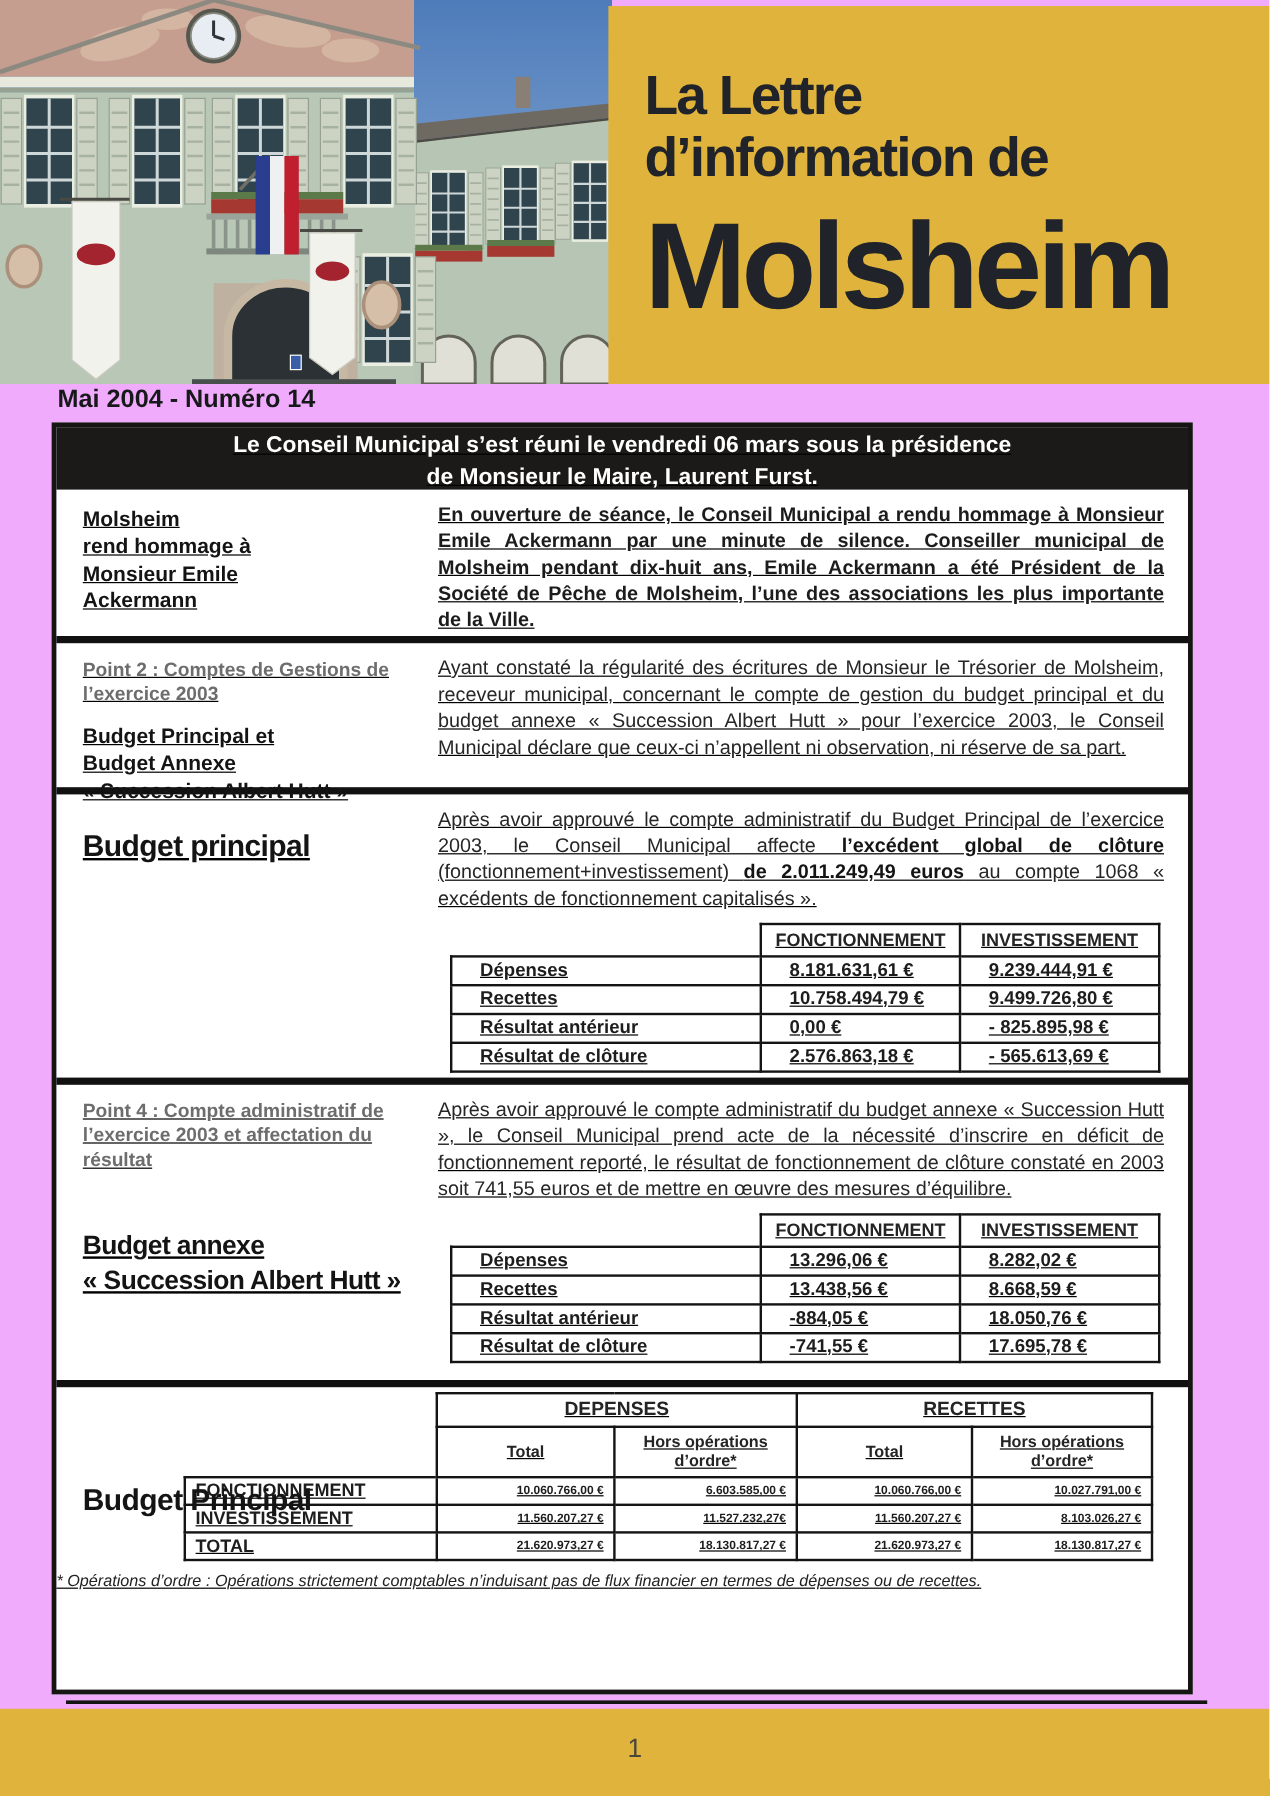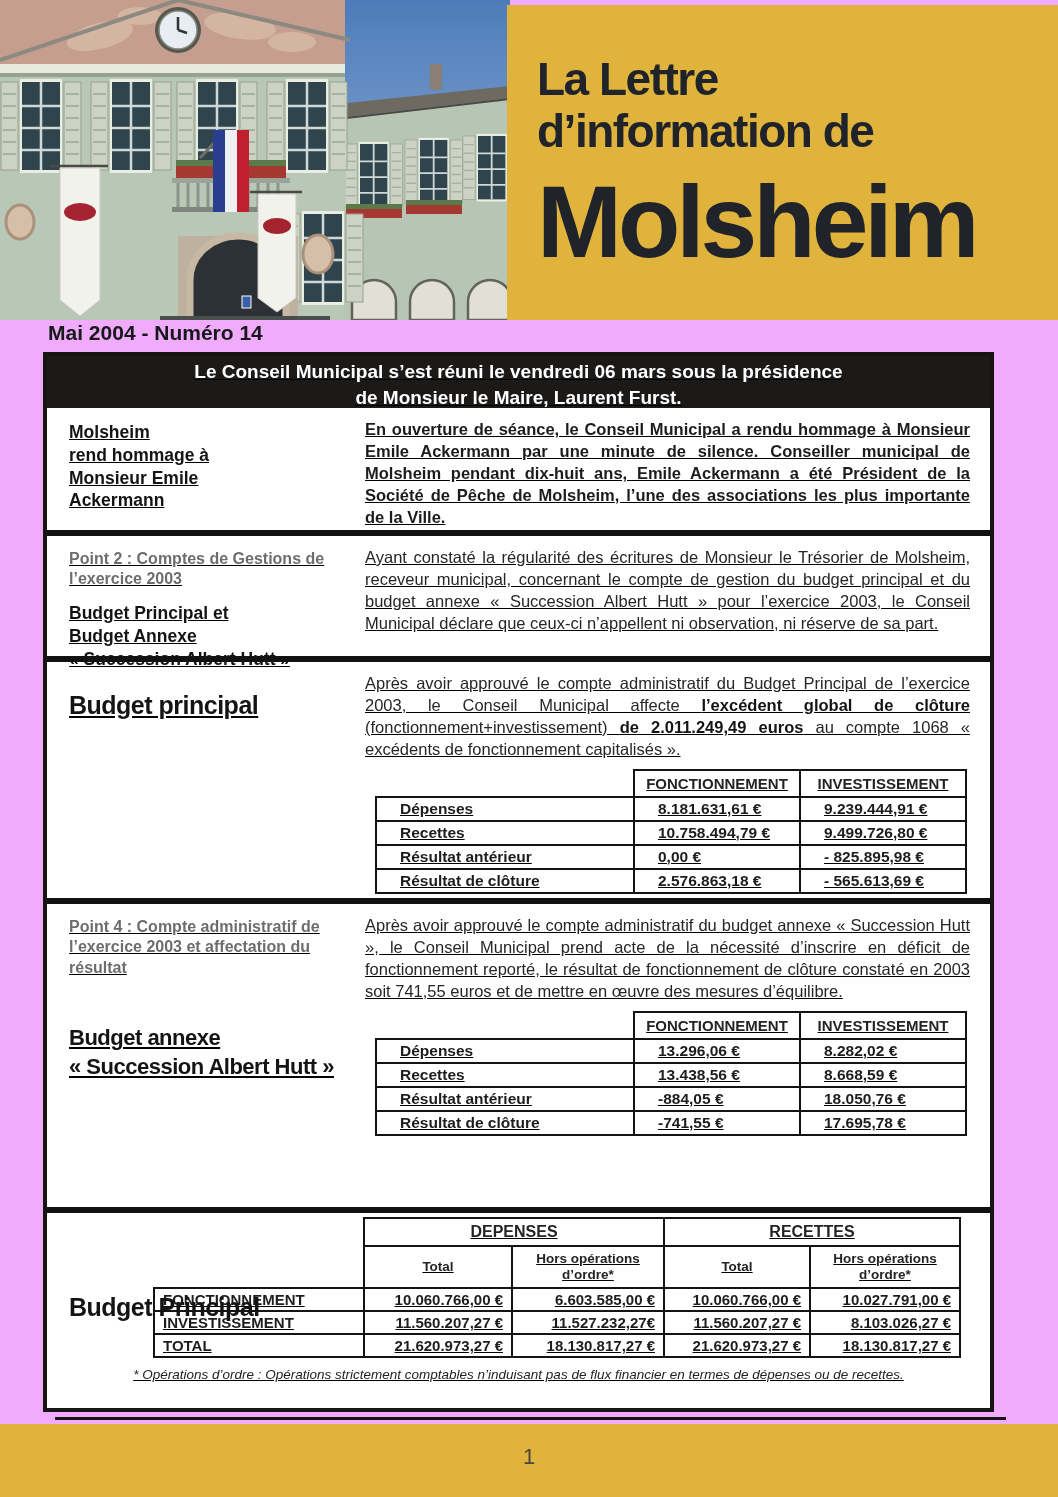--- a/index.html
+++ b/index.html
@@ -24,21 +24,21 @@
     height:52px; background:#1b1a18; color:#fff; text-align:center;
     font-size:19px; font-weight:bold; line-height:1.35; padding-top:3px; box-sizing:border-box;
   }
   .hr { height:6px; background:#111; }
   .sec { display:flex; box-sizing:border-box; }
   .sec-left { width:308px; box-sizing:border-box; padding:13px 12px 0 22px; }
   .sec-right { flex:1; box-sizing:border-box; padding:11px 20px 0 10px; }
   .s1 { height:122px; }
   .s2 { height:120px; }
   .s3 { height:236px; display:block; }
-  .s4 { height:303px; display:block; }
+  .s4 { height:246px; display:block; }
   .s5 { position:relative; display:block; }
   .s3 .sec, .s4 .sec, .s5 .sec { height:auto; }
   .sideheading { font-size:17.5px; font-weight:bold; color:#141414; line-height:1.3; }
   .point { font-size:16px; font-weight:bold; color:#6d6d6d; line-height:1.28; }
   .sub-sm { font-size:17.5px; font-weight:bold; color:#141414; line-height:1.32; margin-top:12px; }
   .sub-lg { font-size:25px; font-weight:bold; color:#141414; margin-top:16px; letter-spacing:-0.5px; }
   .sub-md { font-size:22px; font-weight:bold; color:#141414; line-height:1.3; margin-top:46px; letter-spacing:-0.5px; }
   .body-text { font-size:16.5px; line-height:1.33; color:#262626; text-align:justify; margin:0; }
   .bold-body { font-weight:bold; color:#1c1c1c; }
   b.inb { font-weight:bold; color:#141414; }
@@ -48,22 +48,22 @@
   table.fin .corner { border:none; }
   table.fin .colhead { font-size:15px; text-align:center; padding:4px 6px; color:#242424; }
   table.fin .rl { font-size:15.5px; text-align:left; }
   table.fin .num { font-size:15.5px; text-align:left; }
   table.fin3 { border-collapse:collapse; margin:4px 0 0 106px; }
   table.fin3 th, table.fin3 td { border:2px solid #141414; padding:2px 8px; font-weight:bold; color:#1d1d1d; }
   table.fin3 .corner { border:none; }
   table.fin3 .gh { font-size:16px; text-align:center; padding:4px 12px; color:#242424; }
   table.fin3 .sh { font-size:13.5px; line-height:1.2; text-align:center; padding:4px 4px; color:#242424; }
   table.fin3 .rl { font-size:15px; text-align:left; }
-  table.fin3 .num { font-size:15px; text-align:right; }
-  .footnote { margin-top:9px; text-align:center; font-style:italic; font-size:13.5px; color:#222; }
+  table.fin3 .num { font-size:10px; text-align:right; }
+  .footnote { margin-top:9px; text-align:left; font-style:italic; font-size:13.5px; color:#222; }
   
   .shadow-line { position:absolute; left:55px; top:1417px; width:951px; height:3px; background:#161514; }
   .page-footer { position:absolute; left:0; top:1424px; width:1058px; height:73px; background:#e0b43c; }
   .page-number { text-align:center; font-size:22px; color:#4a463c; padding-top:20px; }
 </style>
 </head>
 <body>
 
 <div class="page">
 

